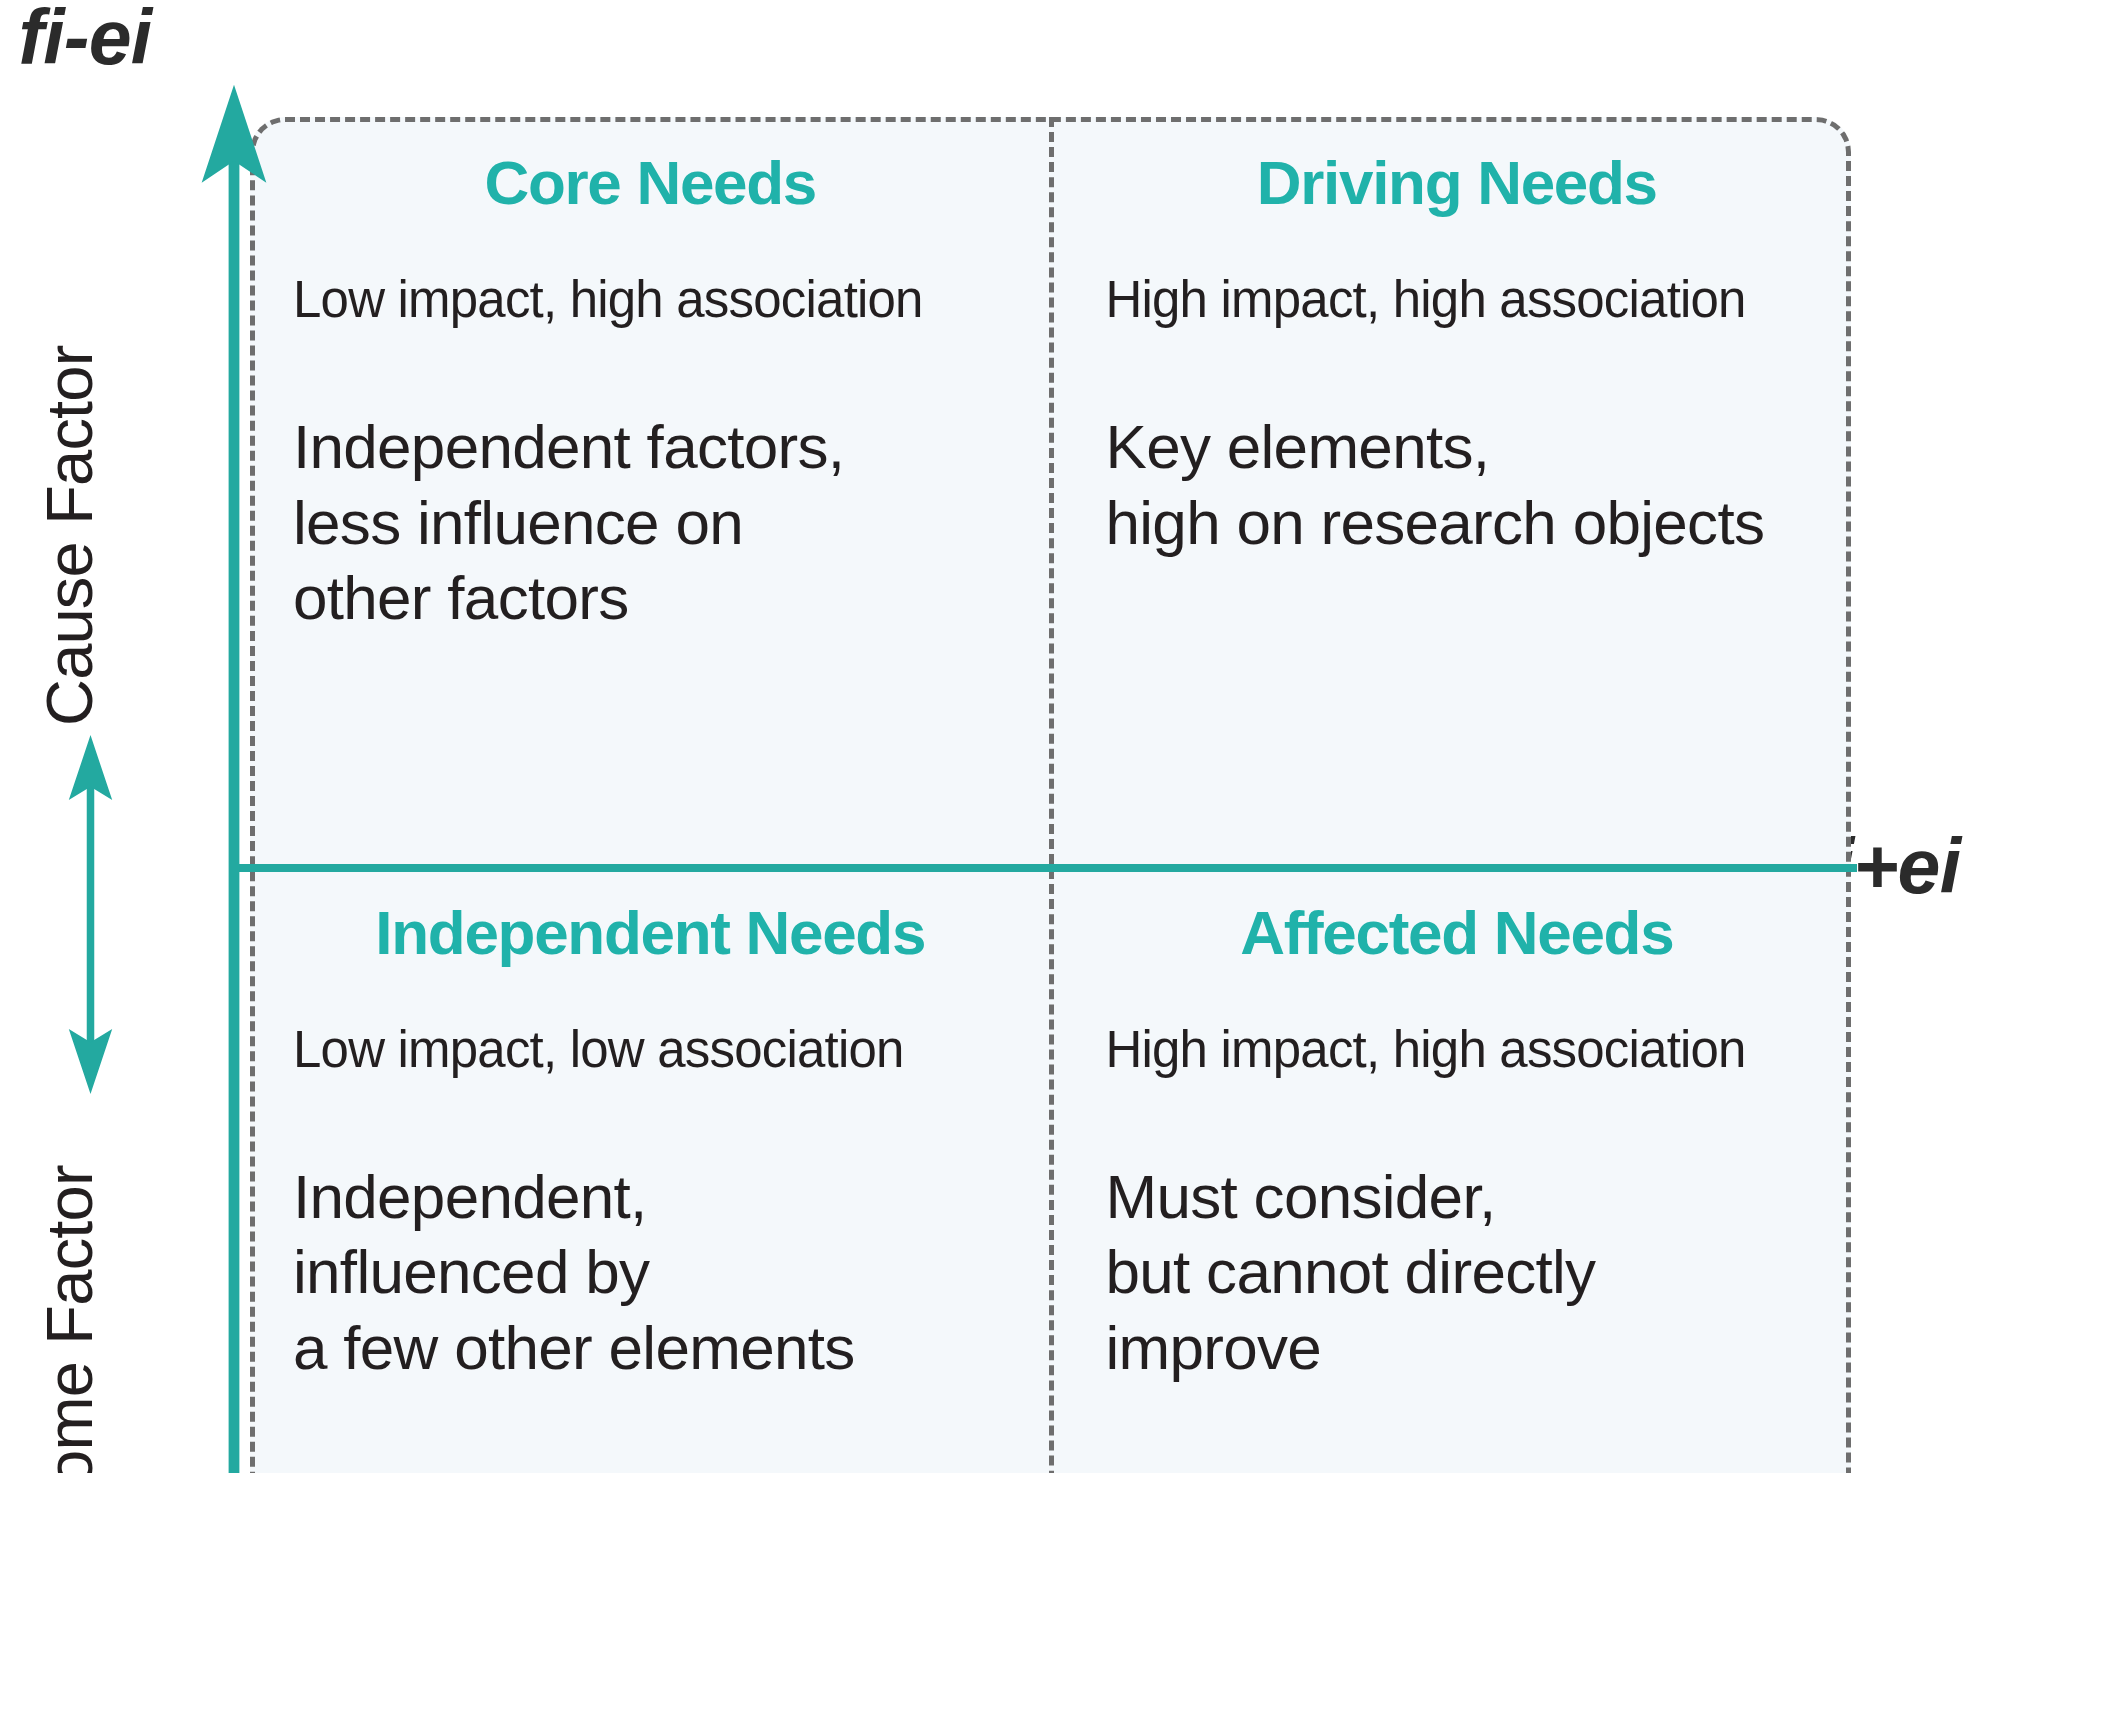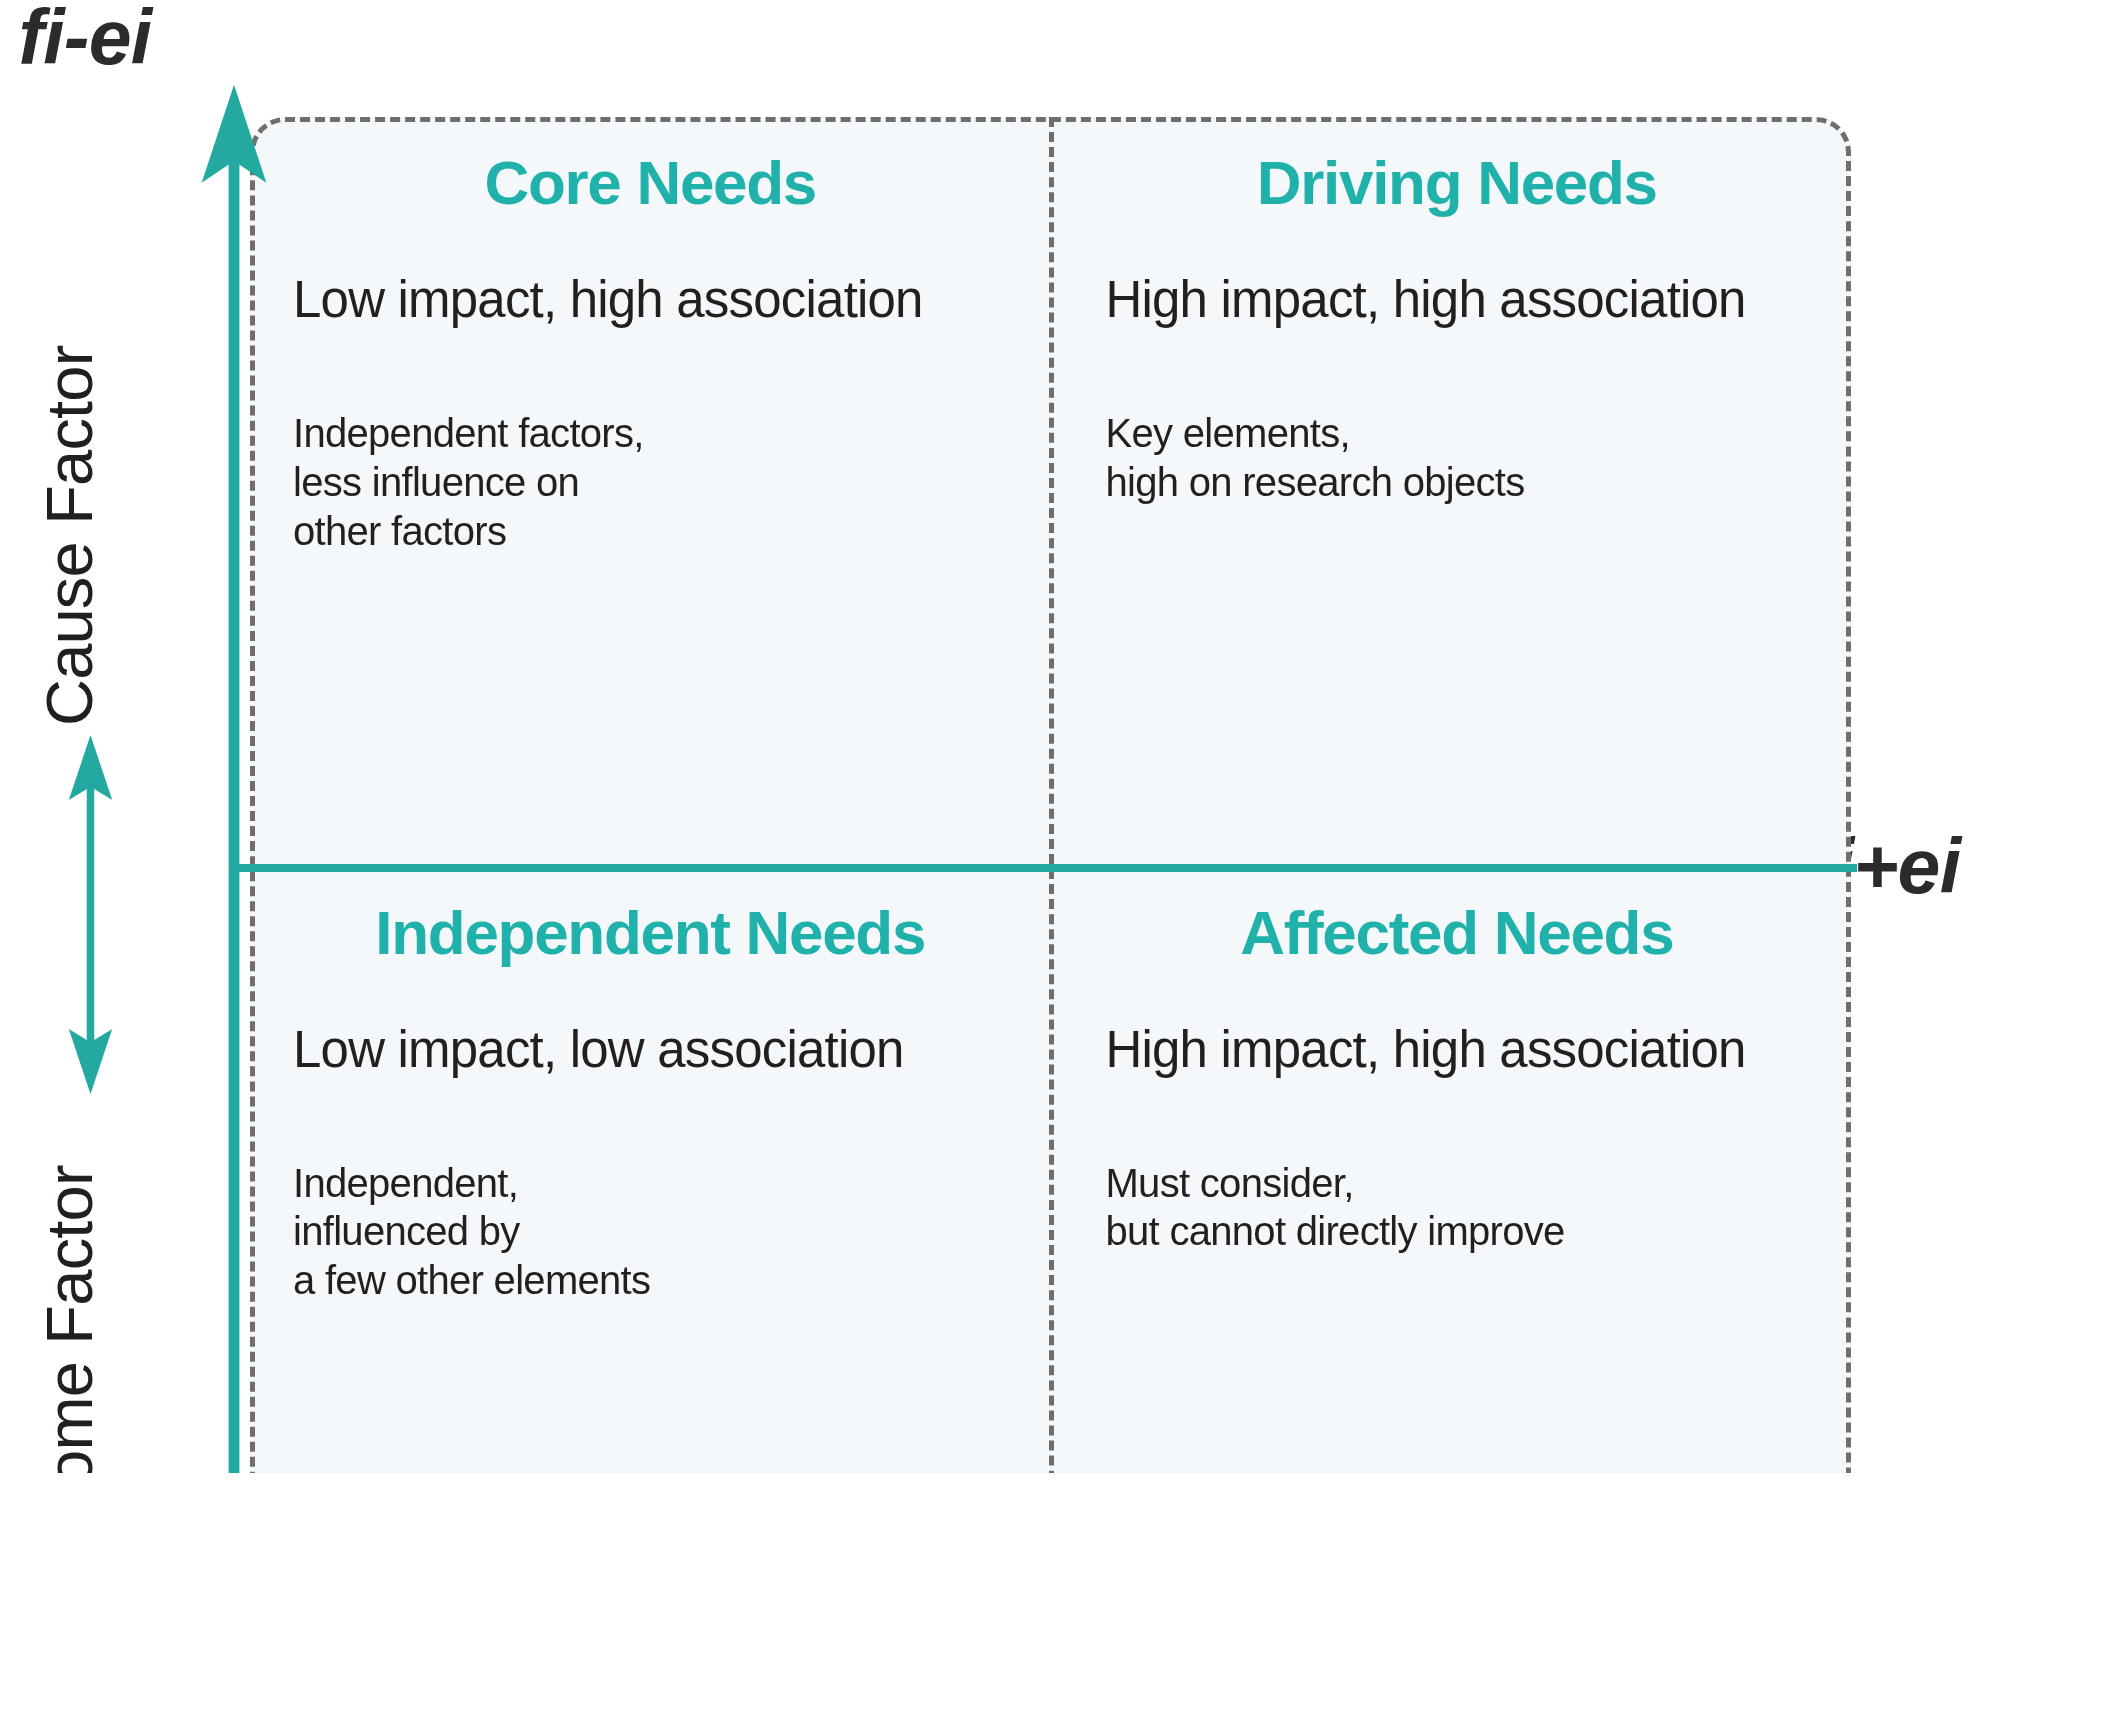--- a/index.html
+++ b/index.html
@@ -84,21 +84,21 @@
   }
   .q-sub {
     font-size: 51px;
     color: #231f20;
     letter-spacing: -0.8px;
     margin: 0 0 80px 0;
     white-space: nowrap;
   }
   .q-sub b { font-weight: normal; }
   .q-body {
-    font-size: 40px;
+    font-size: 62px;
     color: #231f20;
     line-height: 1.22;
     letter-spacing: -0.7px;
     white-space: pre-line;
   }
   .q-br { padding-left: 55px; }
 
   
   #v-divider {
     position: absolute;

